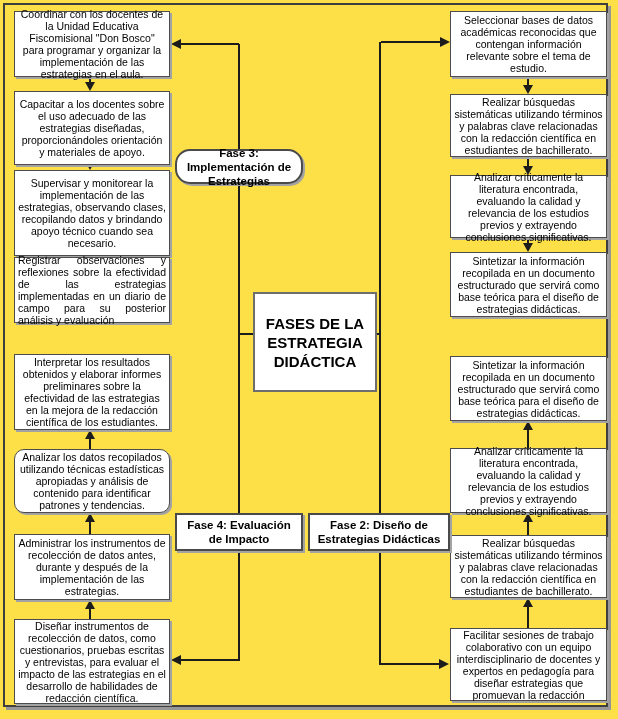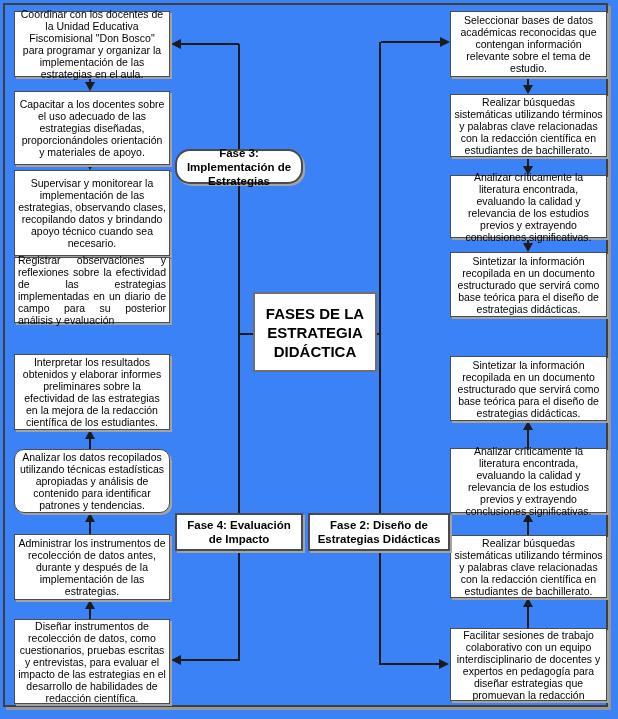--- a/index.html
+++ b/index.html
@@ -1,18 +1,18 @@
 <!DOCTYPE html>
 <html><head>
 <meta charset="utf-8">
 <title>Fases de la Estrategia Didáctica</title>
 <style>
   html,body{margin:0;padding:0;background:#fff;}
   .canvas{
-    position:relative;width:618px;height:719px;background:#3b82f6;overflow:hidden;
+    position:relative;width:618px;height:719px;background:#fde047;overflow:hidden;
     font-family:"Liberation Sans",sans-serif;color:#000;
   }
   .frame{
     position:absolute;left:3px;top:3px;width:605px;height:704px;
     border:2px solid #3f3f3f;box-shadow:3px 3px 0 0 #979797;
     box-sizing:border-box;background:transparent;pointer-events:none;
   }
   .box{
     position:absolute;background:#fff;border:1.5px solid #4c4c4c;
     box-shadow:2px 2px 0 #a3a3a3;box-sizing:border-box;
@@ -146,16 +146,16 @@
   <div class="label-box" style="left:175px;top:149px;width:128px;height:35px;border-radius:15px;">
     <div class="txt">Fase 3: Implementación de Estrategias</div>
   </div>
   <div class="label-box" style="left:175px;top:513px;width:128px;height:38px;text-align:center;">
     <div class="txt">Fase 4: Evaluación de Impacto</div>
   </div>
   <div class="label-box" style="left:308px;top:513px;width:142px;height:38px;">
     <div class="txt">Fase 2: Diseño de Estrategias Didácticas</div>
   </div>
 
-  <div class="center-box" style="left:253px;top:292px;width:124px;height:80px;">
+  <div class="center-box" style="left:253px;top:292px;width:124px;height:100px;">
     <div class="txt">FASES DE LA ESTRATEGIA DIDÁCTICA</div>
   </div>
 </div>
 
 </body></html>

